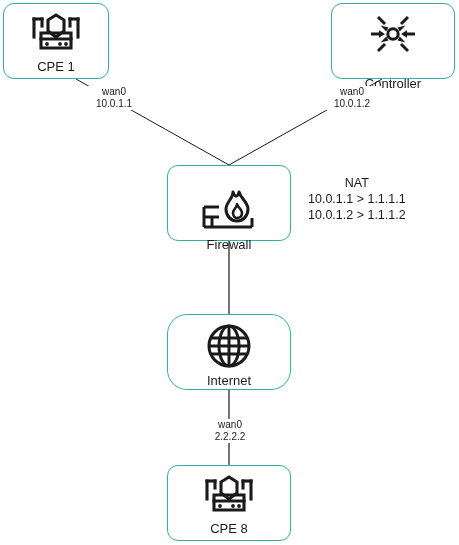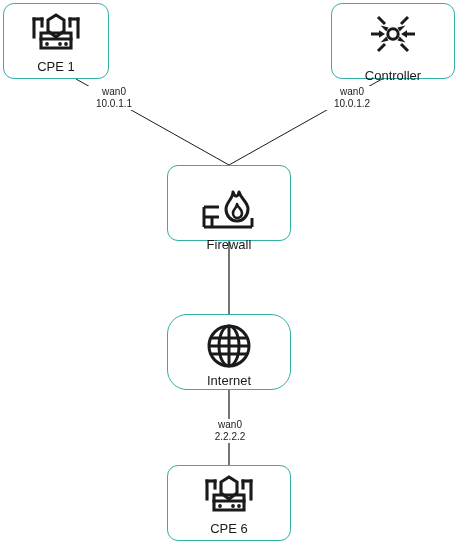--- a/index.html
+++ b/index.html
@@ -51,21 +51,21 @@
   }
   
   #node-cpe1      { left: 3px;   top: 3px;   width: 106px; height: 76px; padding-top: 8px; }
   #node-controller{ left: 331px; top: 3px;   width: 124px; height: 76px; padding-top: 8px; }
   #node-firewall  { left: 167px; top: 165px; width: 124px; height: 76px; padding-top: 24px; }
   #node-internet  { left: 167px; top: 314px; width: 124px; height: 76px; padding-top: 7px; border-radius: 20px; }
   #node-cpe2      { left: 167px; top: 465px; width: 124px; height: 76px; padding-top: 8px; }
 
   #node-cpe1 .node-label,
   #node-cpe2 .node-label { margin-top: 3px; }
-  #node-controller .node-label { margin-top: 12px; }
+  #node-controller .node-label { margin-top: 20px; }
   #node-firewall .node-label { margin-top: 3px; }
   #node-internet .node-label { margin-top: 3px; }
 
   .edge-label {
     position: absolute;
     font-family: "Liberation Sans", sans-serif;
     font-size: 10px;
     color: #1a1a1a;
     line-height: 12px;
     text-align: center;
@@ -234,34 +234,37 @@
           <path d="M 16 21 L 46 21 L 46 36 L 16 36 Z"></path>
           <path d="M 16 27 L 46 27"></path>
         </g>
         <g fill="#1a1a1a">
           <circle cx="22" cy="32" r="1.9"></circle>
           <circle cx="35" cy="32" r="1.9"></circle>
           <circle cx="41" cy="32" r="1.9"></circle>
         </g>
       </svg>
     </span>
-    <span class="node-label">CPE 6</span>
+    <span class="node-label">CPE 8</span>
   </div>
 
   <div class="edge-label" id="label-cpe1-link">
     <div>wan0</div>
     <div>10.0.1.1</div>
   </div>
 
   <div class="edge-label" id="label-controller-link">
     <div>wan0</div>
     <div>10.0.1.2</div>
   </div>
 
   <div class="edge-label" id="label-internet-link">
     <div>wan0</div>
     <div>2.2.2.2</div>
   </div>
 
   <div id="nat-block">
+    <span class="nat-title">NAT</span>
+    <span class="nat-rule">10.0.1.1 &gt; 1.1.1.1</span>
+    <span class="nat-rule">10.0.1.2 &gt; 1.1.1.2</span>
   </div>
 
 </div>
 
 </body></html>

